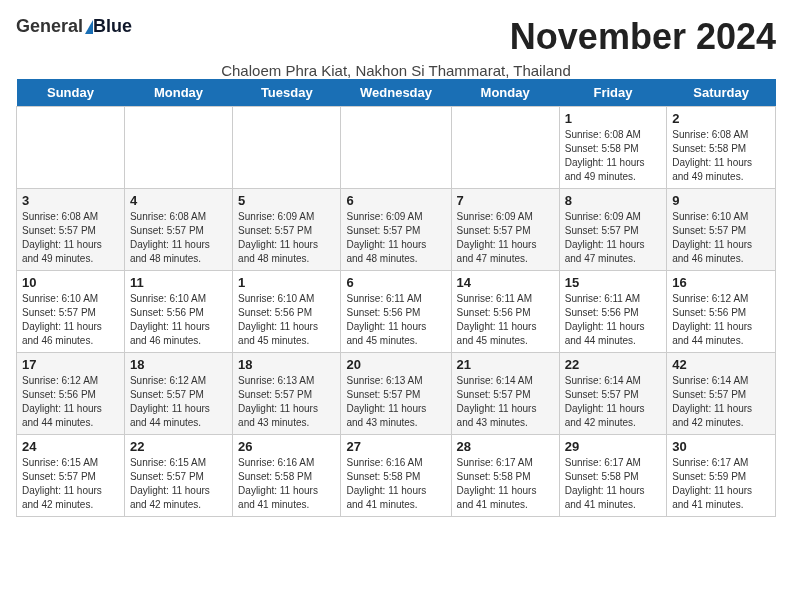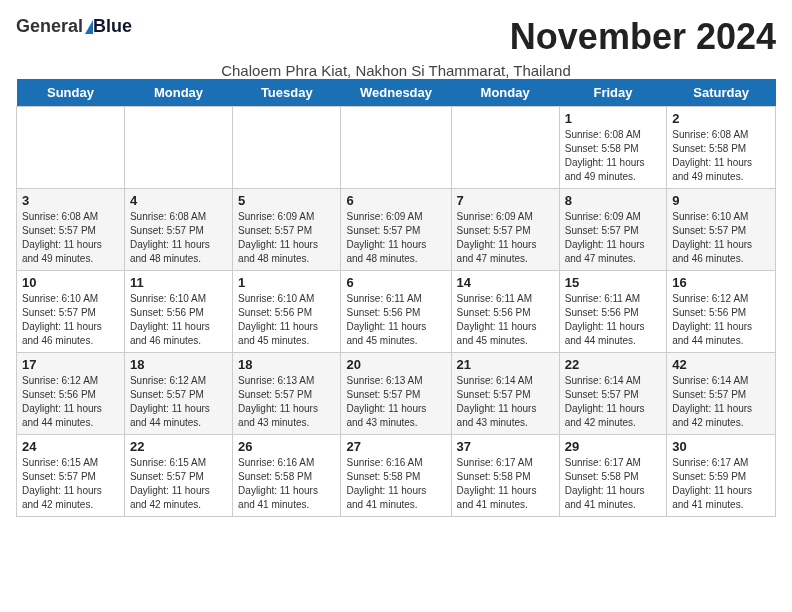--- a/index.html
+++ b/index.html
@@ -295,21 +295,21 @@
 Sunset: 5:58 PM
 Daylight: 11 hours and 41 minutes.</div>
         </td>
         <td>
           <span class="day-num">27</span>
           <div class="day-info" style="white-space: pre-line;">Sunrise: 6:16 AM
 Sunset: 5:58 PM
 Daylight: 11 hours and 41 minutes.</div>
         </td>
         <td>
-          <span class="day-num">37</span>
+          <span class="day-num">28</span>
           <div class="day-info" style="white-space: pre-line;">Sunrise: 6:17 AM
 Sunset: 5:58 PM
 Daylight: 11 hours and 41 minutes.</div>
         </td>
         <td>
           <span class="day-num">29</span>
           <div class="day-info" style="white-space: pre-line;">Sunrise: 6:17 AM
 Sunset: 5:58 PM
 Daylight: 11 hours and 41 minutes.</div>
         </td>

